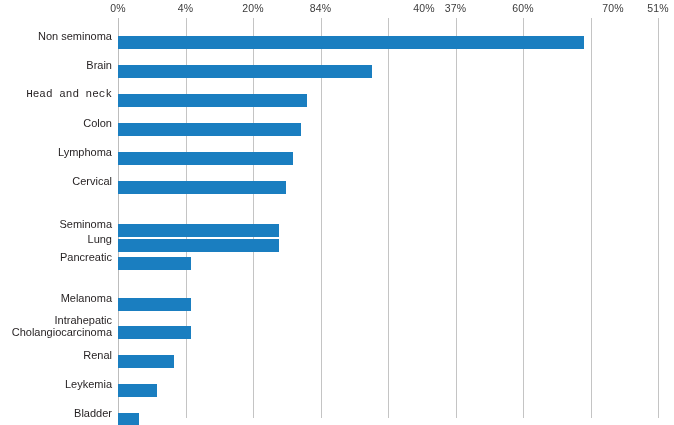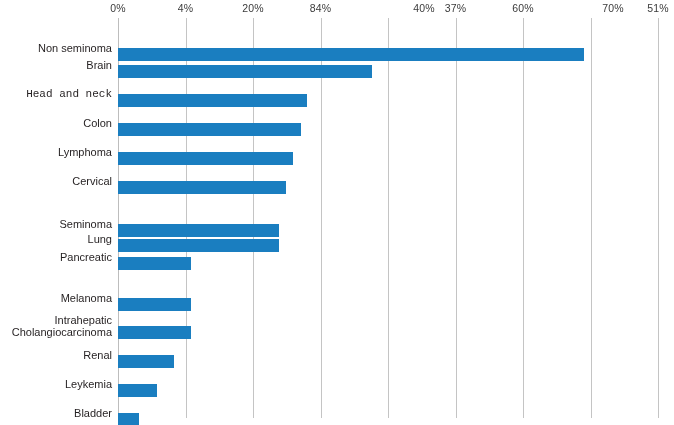--- a/index.html
+++ b/index.html
@@ -101,21 +101,21 @@
         <div class="tick-label" style="left: 67.5px; top: -16px;">4%</div>
         <div class="tick-label" style="left: 135px; top: -16px;">20%</div>
         <div class="tick-label" style="left: 202.5px; top: -16px;">84%</div>
         <div class="tick-label" style="left: 270px; top: -16px; margin-left: 36px;">40%</div>
         <div class="tick-label" style="left: 337.5px; top: -16px;">37%</div>
         <div class="tick-label" style="left: 405px; top: -16px;">60%</div>
         <div class="tick-label" style="left: 495px; top: -16px;">70%</div>
         <div class="tick-label" style="left: 540px; top: -16px;">51%</div>
       </div>
     <div id="rows">
-        <div class="row" style="top: 22px;">
+        <div class="row" style="top: 10px;">
           <div class="cat-label">Non seminoma</div>
           <div class="bar" style="width: 465.75px; background: rgb(26, 126, 192);"></div>
         </div>
         <div class="row" style="top: 39px;">
           <div class="cat-label">Brain</div>
           <div class="bar" style="width: 253.8px; background: rgb(26, 126, 192);"></div>
         </div>
         <div class="row" style="top: 68px; font-family: Liberation Mono, monospace;">
           <div class="cat-label">Head and neck</div>
           <div class="bar" style="width: 189px; background: rgb(26, 126, 192);"></div>

